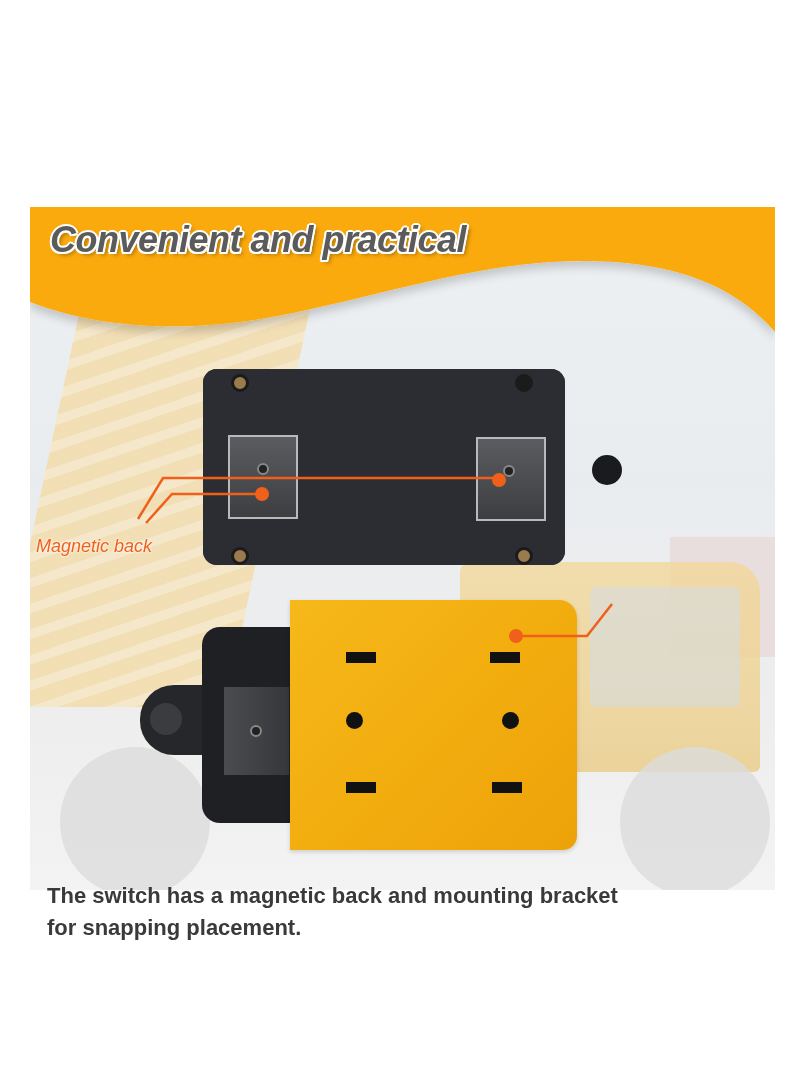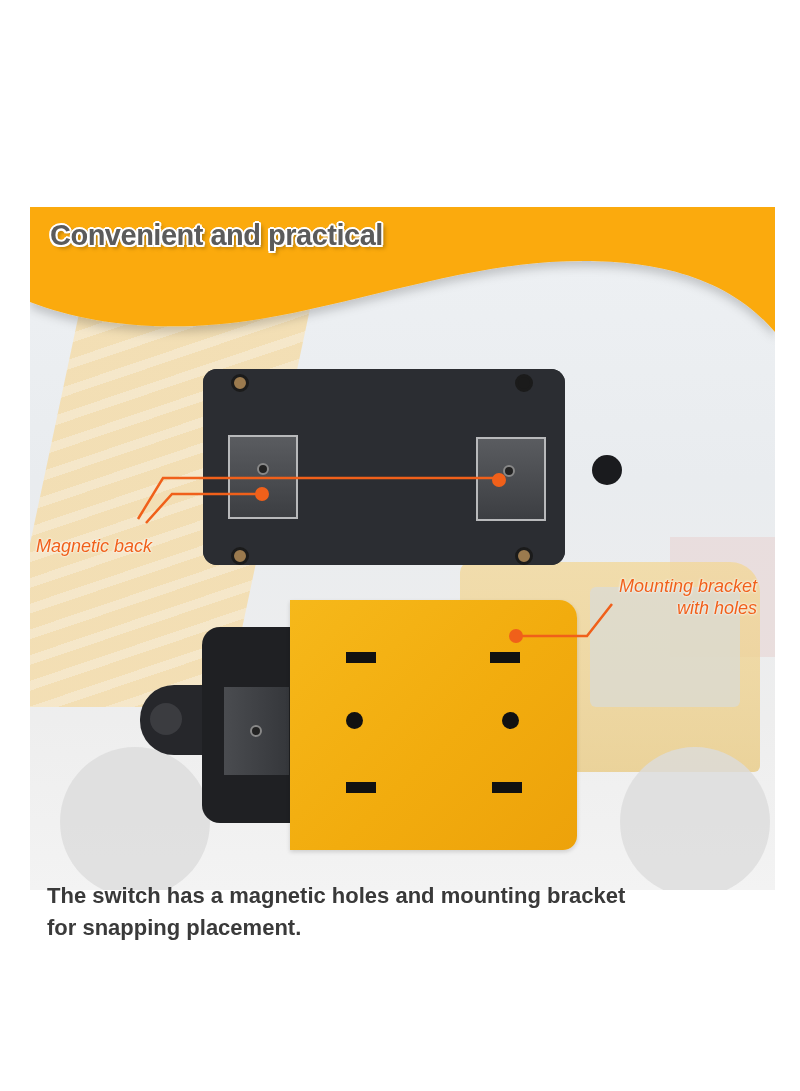--- a/index.html
+++ b/index.html
@@ -34,25 +34,26 @@
   .wheel.w1 { left: 30px; top: 540px; }
   .wheel.w2 { left: 590px; top: 540px; }
   .building {
     position: absolute; left: 640px; top: 330px; width: 105px; height: 120px;
     background: #e7d2cf; opacity: 0.55;
   }
   
   .wave { position: absolute; left: 0; top: 0; width: 745px; height: 200px; }
   .headline {
     position: absolute; left: 20px; top: 12px;
-    font-size: 29px; font-weight: bold; color: #5b5b5b; letter-spacing: -0.5px;
+    font-size: 36px; font-weight: bold; color: #5b5b5b; letter-spacing: -0.5px;
     -webkit-text-stroke: 0px;
     text-shadow: 2px 0 0 #fff, -2px 0 0 #fff, 0 2px 0 #fff, 0 -2px 0 #fff,
                  1.5px 1.5px 0 #fff, -1.5px -1.5px 0 #fff, 1.5px -1.5px 0 #fff, -1.5px 1.5px 0 #fff,
                  3px 3px 4px rgba(0,0,0,0.35);
+    font-style: italic;
   }
   
   .dev1 {
     position: absolute; left: 173px; top: 162px; width: 362px; height: 196px;
     background: linear-gradient(90deg, #2e3036 0%, #3a3d44 35%, #2a2c31 50%, #3a3d44 65%, #2f3136 100%);
     border-radius: 14px;
   }
   .dev1 .ridge { position: absolute; top: 0; height: 196px; width: 40px; background: rgba(0,0,0,0.25); }
   .plate {
     position: absolute; width: 70px; height: 84px;
@@ -160,22 +161,18 @@
       <polyline points="485,429 557,429 582,397"></polyline>
     </g>
     <g fill="#f0601a">
       <circle cx="232" cy="287" r="7"></circle>
       <circle cx="469" cy="273" r="7"></circle>
       <circle cx="486" cy="429" r="7"></circle>
     </g>
   </svg>
 
   <div class="callout-label label-mag">Magnetic back</div>
-  <div class="callout-label label-mount">
-    <div>Mounting bracket</div>
-    <div>with holes</div>
-  </div>
 </div>
 
 <div class="caption">
-  <span>The switch has a magnetic holes and mounting bracket</span>
+  <span>The switch has a magnetic back and mounting bracket</span>
   <span>for snapping placement.</span>
 </div>
 
 </body></html>

